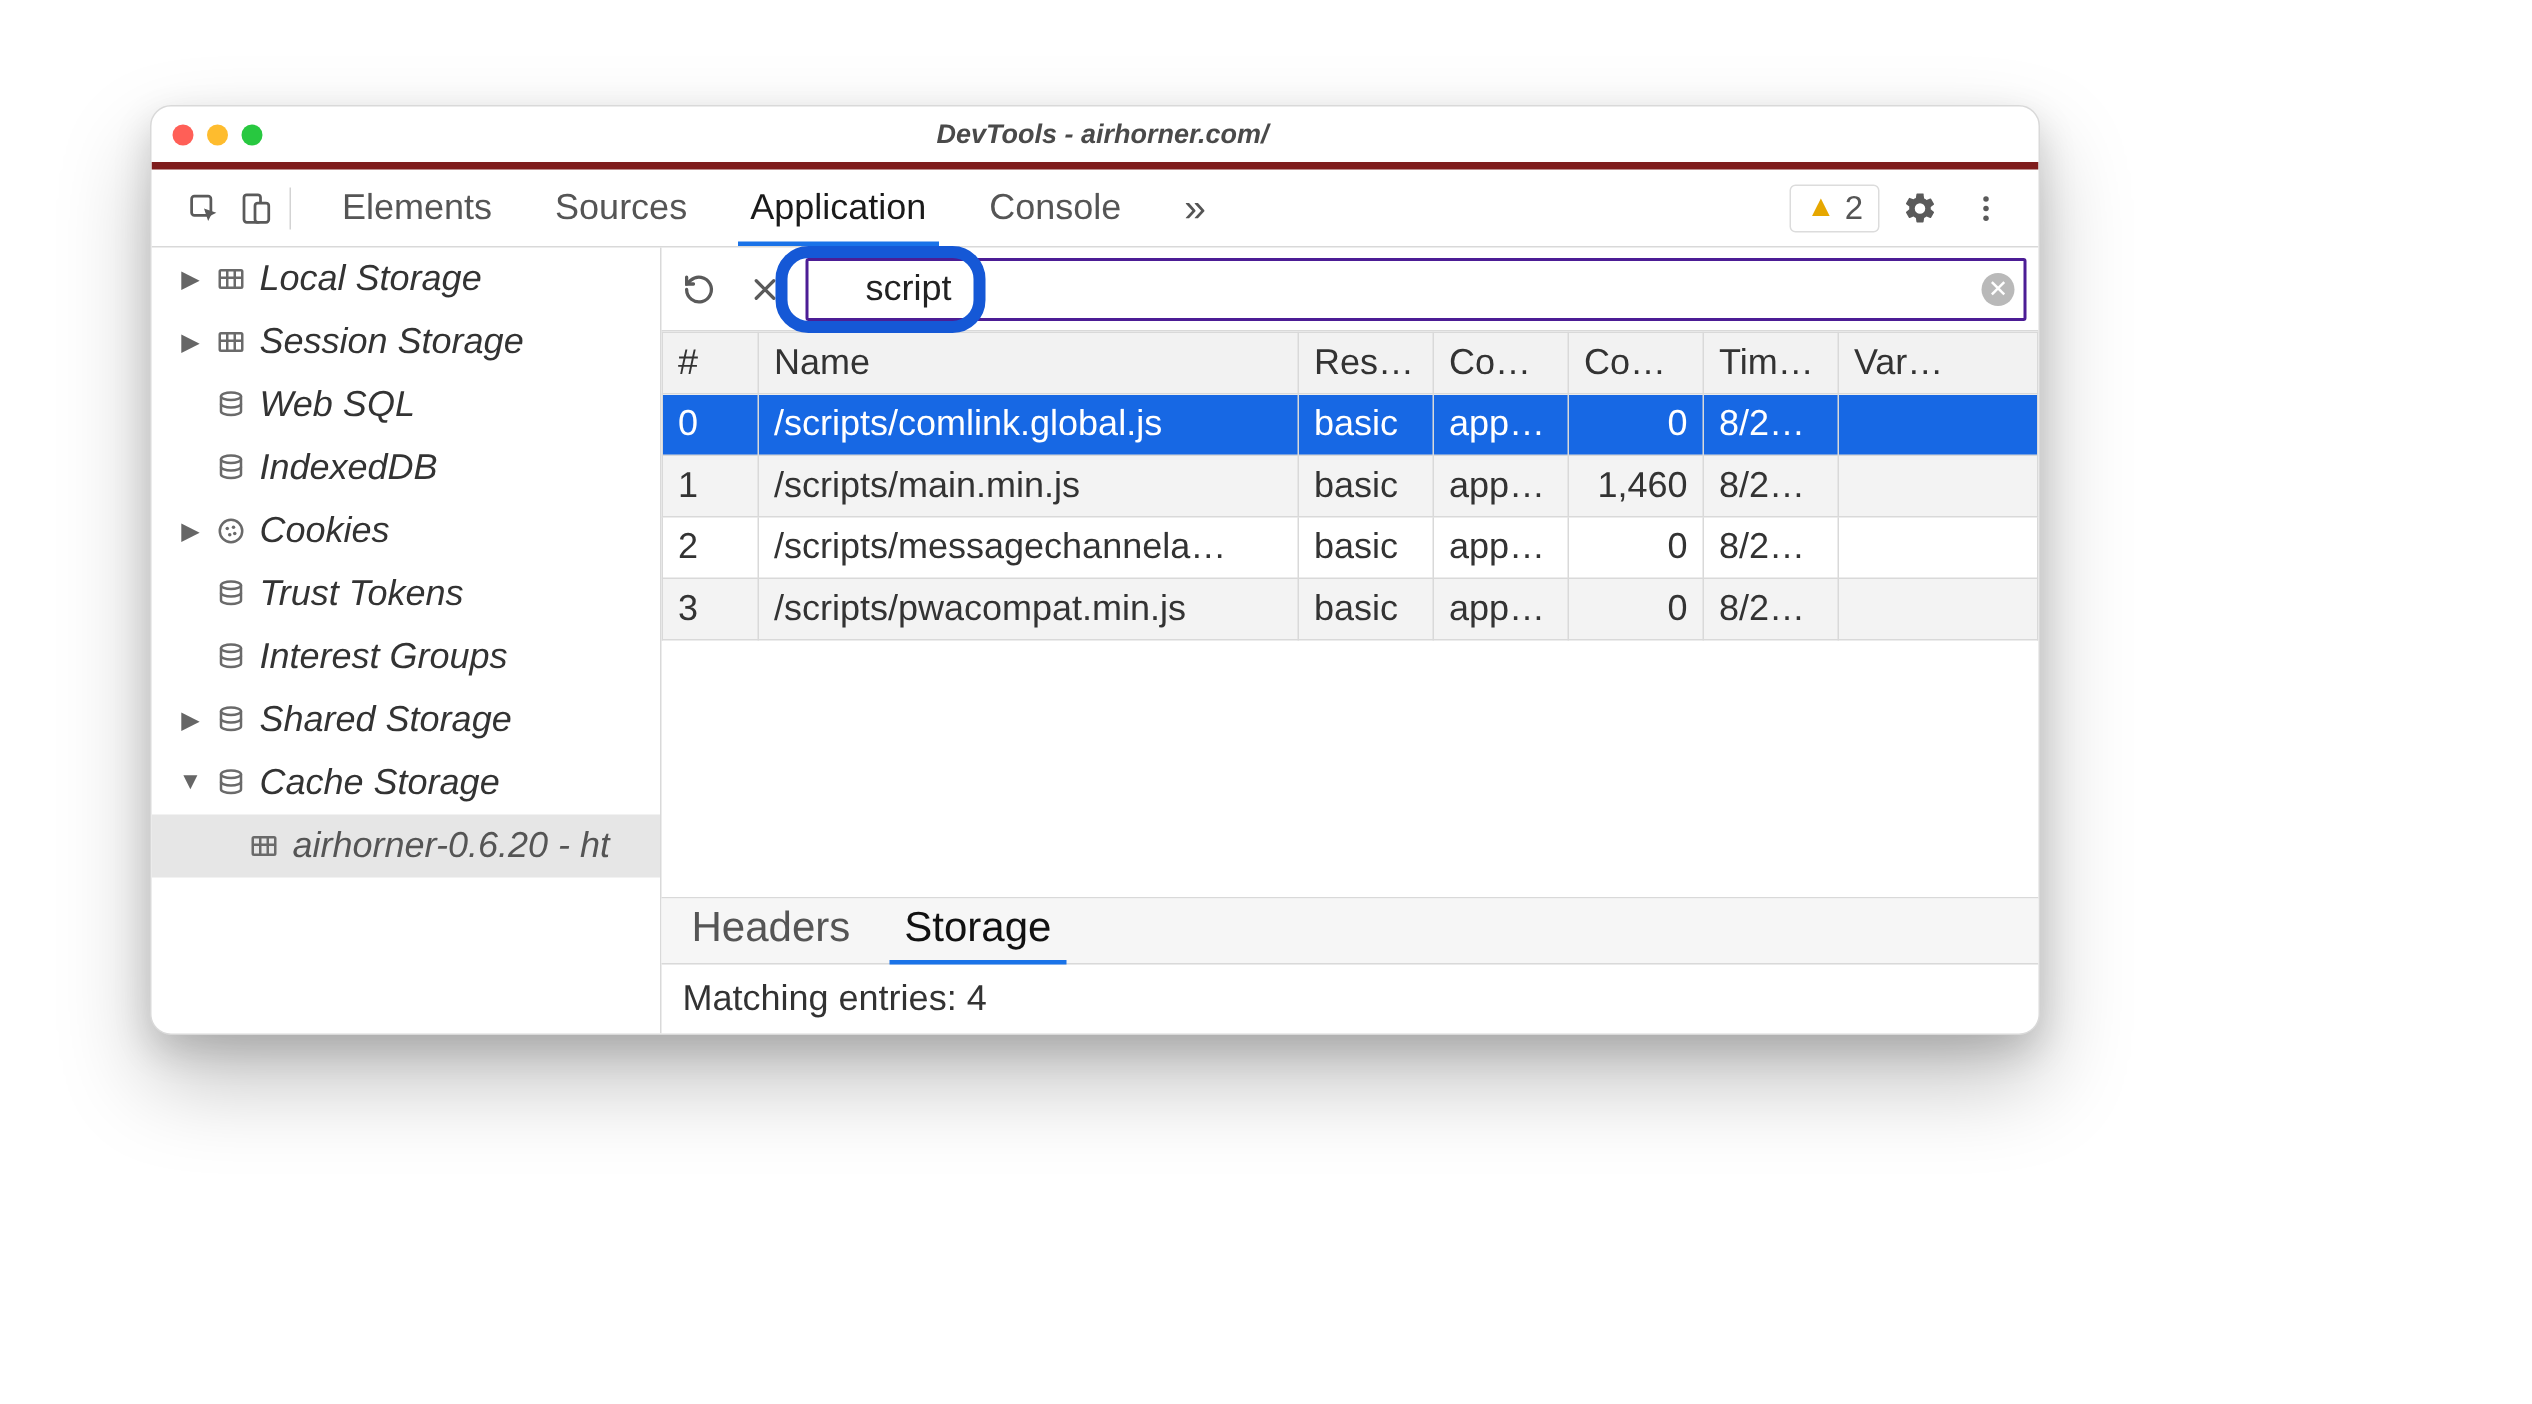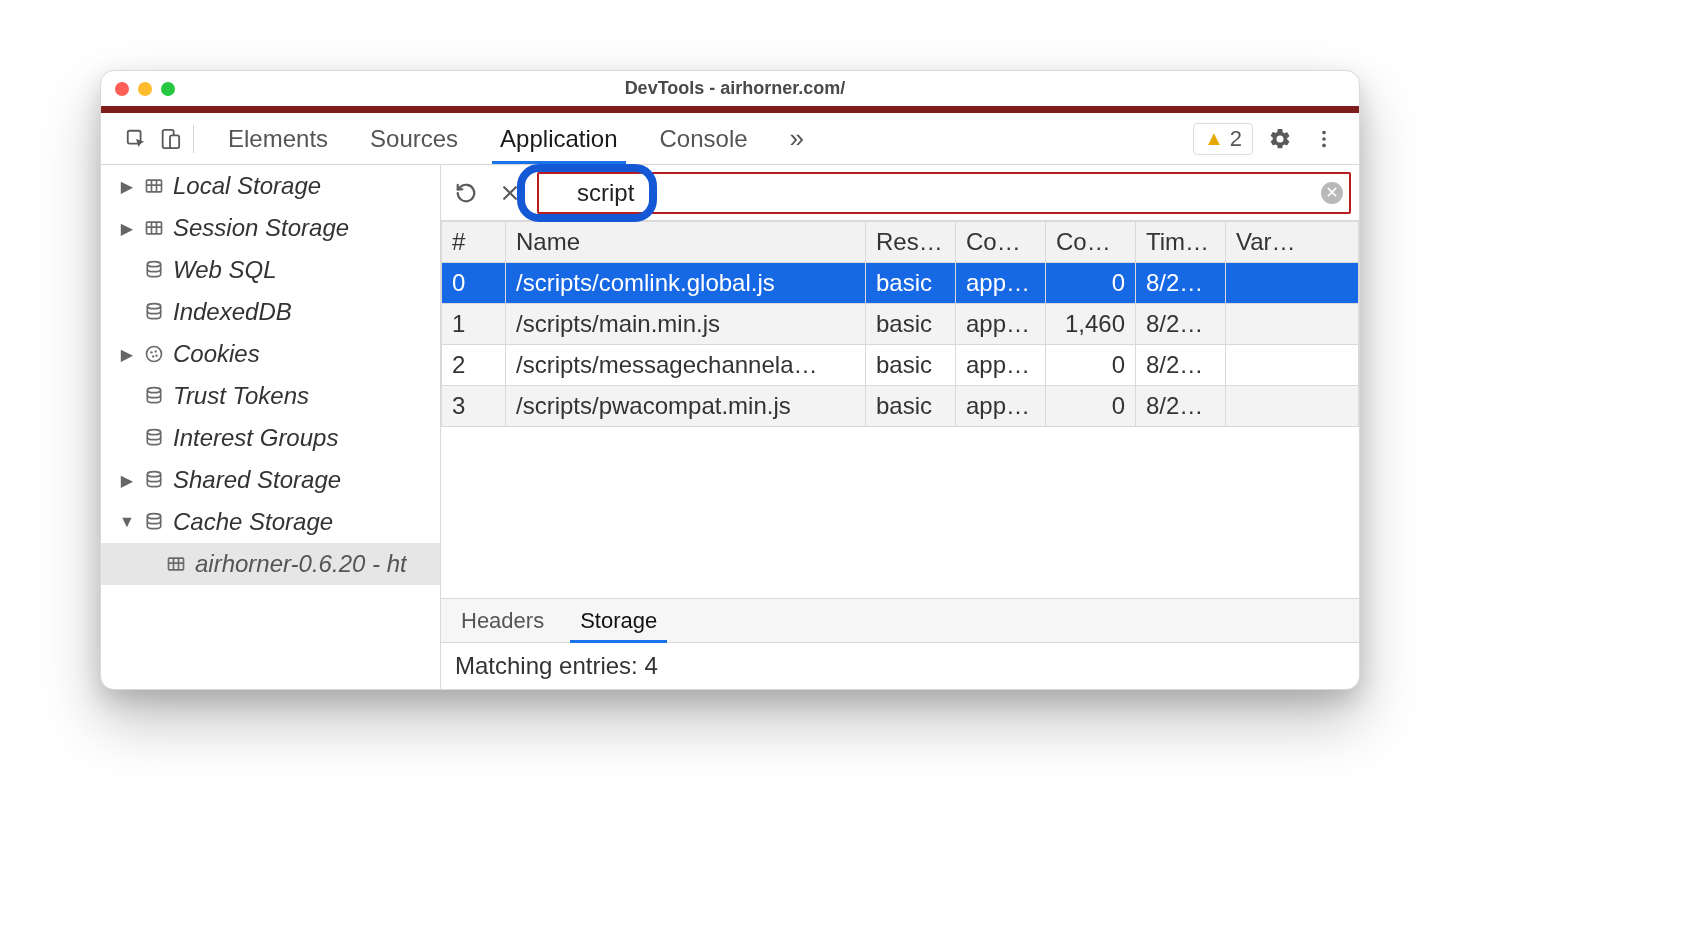--- a/index.html
+++ b/index.html
@@ -27,21 +27,22 @@
     flex-direction:column;
     font-size:24px;
     color:#333;
   }
   
   .titlebar {
     height:42px;
     display:flex;
     align-items:center;
     padding:0 14px;
-    border-bottom:7px solid #7f1d1d;
+    border-bottom:5px solid #7f1d1d;
+    font-style:italic;
   }
   .traffic { display:flex; gap:9px; }
   .dot { width:14px; height:14px; border-radius:50%; }
   .dot.red { background:#ff5f57; }
   .dot.yellow { background:#febc2e; }
   .dot.green { background:#28c840; }
   .titlebar .title {
     flex:1; text-align:center; font-size:18px; font-weight:600; color:#4a4a4a;
     margin-left:-50px;
   }
@@ -91,21 +92,21 @@
   .tree-item.selected { background:#e6e6e6; color:#555; }
   .tree-item .label { overflow:hidden; text-overflow:ellipsis;font-style:italic; }
 
   
   .main { flex:1; display:flex; flex-direction:column; min-width:0; }
   .filterbar {
     height:56px; display:flex; align-items:center; gap:10px; padding:6px 8px;
     border-bottom:1px solid #d9d9d9;
   }
   .filterbox-wrap {
-    flex:1; height:42px; border:2px solid #b91c1c; border-radius:2px;
+    flex:1; height:42px; border:2px solid #4c1d95; border-radius:2px;
     display:flex; align-items:center; padding:0 6px 0 36px; position:relative;
     overflow:visible;
   }
   .filterbox-wrap input {
     flex:1; border:none; outline:none; font-size:24px; background:transparent; color:#222;
   }
   .clearcircle {
     width:22px; height:22px; border-radius:50%; background:#b9b9b9; color:#fff;
     display:flex; align-items:center; justify-content:center; font-size:16px; cursor:pointer;
   }
@@ -131,21 +132,21 @@
   col.cl { width:90px; }
   col.tc { width:90px; }
   col.vary { width:auto; }
   td.num { text-align:right; }
 
   
   .subtabs {
     height:44px; display:flex; align-items:flex-end; gap:28px; padding:0 16px;
     border-bottom:1px solid #d9d9d9; background:#f6f6f6;
   }
-  .subtab { font-size:22px; color:#555; padding:8px 4px; cursor:pointer; position:relative; }
+  .subtab { font-size:28px; color:#555; padding:8px 4px; cursor:pointer; position:relative; }
   .subtab.active { color:#111; }
   .subtab.active::after {
     content:""; position:absolute; left:-6px; right:-6px; bottom:-1px; height:3px; background:#1a73e8;
   }
   .statusbar { height:46px; display:flex; align-items:center; padding:0 14px; font-size:24px; color:#333; }
 
   svg { display:block; }
 </style>
 </head>
 <body>

